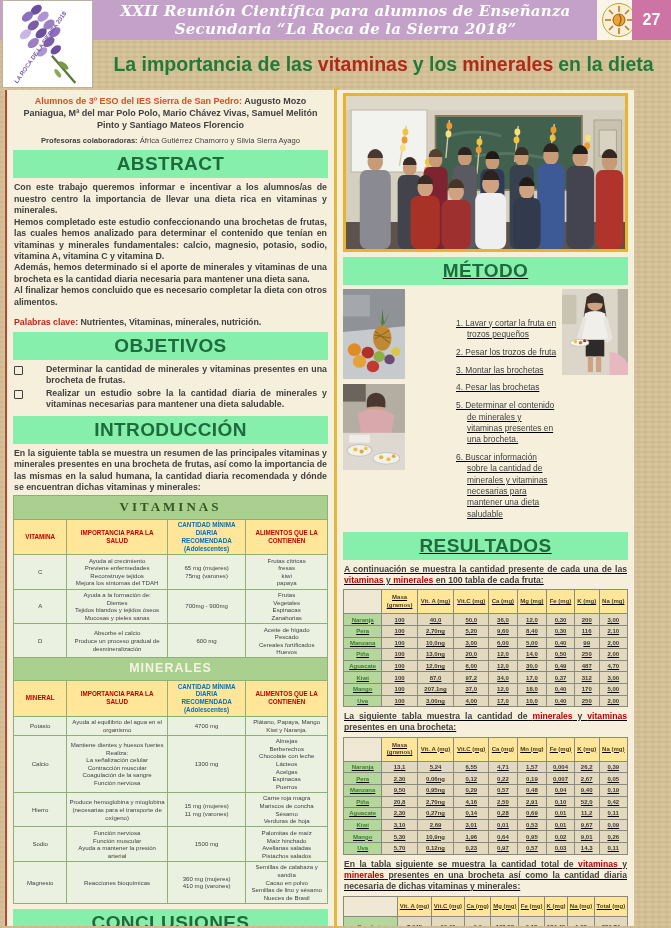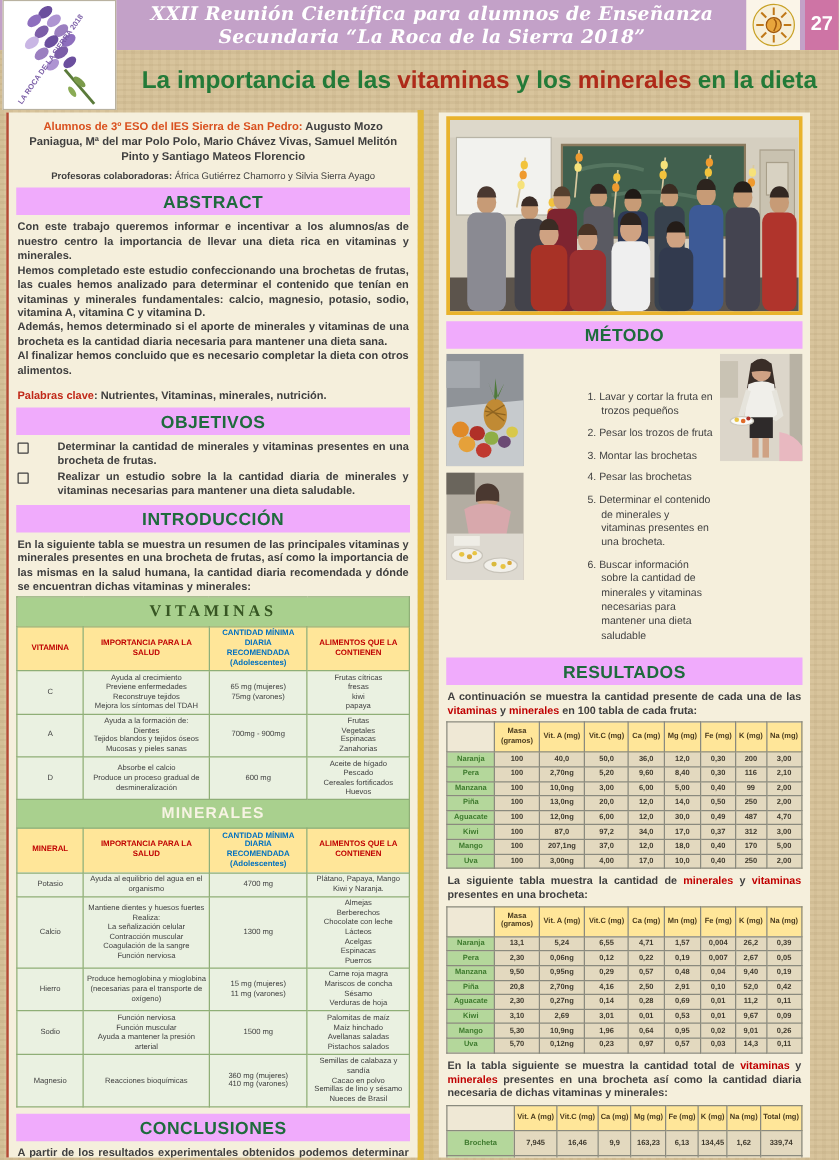--- a/index.html
+++ b/index.html
@@ -17,38 +17,38 @@
     height:40px;display:flex;align-items:center;justify-content:center;
     padding-left:100px;padding-right:80px;
     font-family:"DejaVu Serif",serif;font-style:italic;font-weight:bold;
     font-size:15px;color:#ffffff;text-align:center;letter-spacing:.2px;
   }
   .logo-box{position:absolute;left:2px;top:0;width:91px;height:88px;background:#ffffff;
     border:1px solid #b9b2a0;box-sizing:border-box;z-index:3;}
   .logo-box svg{width:100%;height:100%;}
   .emblem-box{position:absolute;right:31px;top:0;width:43px;height:40px;background:#fbf5e8;
     display:flex;align-items:center;justify-content:center;z-index:3;}
-  .num-box{position:absolute;right:0;top:0;width:27px;height:40px;background:#ce74a5;
+  .num-box{position:absolute;right:0;top:0;width:39px;height:40px;background:#ce74a5;
     display:flex;align-items:center;justify-content:center;color:#fff;
     font-size:16px;font-weight:bold;z-index:3;}
   .title-band{
     position:absolute;left:0;top:40px;width:671px;height:48px;
     display:flex;align-items:center;justify-content:center;gap:5px;
     padding-left:96px;box-sizing:border-box;
     font-size:19.5px;font-weight:bold;
   }
   .tg{color:#237a38;} .trd{color:#ae2a19;}
   
   .divider{position:absolute;left:334px;top:88px;width:5px;height:840px;background:#e2b93d;}
   .col{position:absolute;top:90px;height:836px;background:#f5efdc;box-sizing:border-box;
     padding:2px 6px 0 6px;overflow:hidden;}
   .col.left{left:5px;width:329px;border-left:2px solid #b24a33;}
-  .col.right{left:351px;width:297px;}
+  .col.right{left:337px;width:297px;text-decoration:underline;}
   
-  .banner{background:#f0abfc;color:#1e6b3c;font-weight:bold;font-size:14px;
+  .banner{background:#86efac;color:#1e6b3c;font-weight:bold;font-size:19px;
     text-align:center;padding:3px 0;margin:5px 0 4px 0;letter-spacing:.4px;}
   .para{font-size:8.8px;font-weight:bold;color:#3f3f3f;text-align:justify;
     line-height:1.3;margin:2px 1px;}
   .para p{margin:0;}
   .authors{font-size:9px;font-weight:bold;color:#3f3f3f;text-align:center;
     line-height:1.35;margin:3px 0 0 0;}
   .alabel{color:#d9501e;}
   .teachers{font-size:7.6px;color:#3f3f3f;text-align:center;margin:5px 0 0 0;}
   .tlabel{font-weight:bold;}
   .keywords{font-size:8.8px;font-weight:bold;color:#3f3f3f;margin:9px 1px 2px 1px;}

